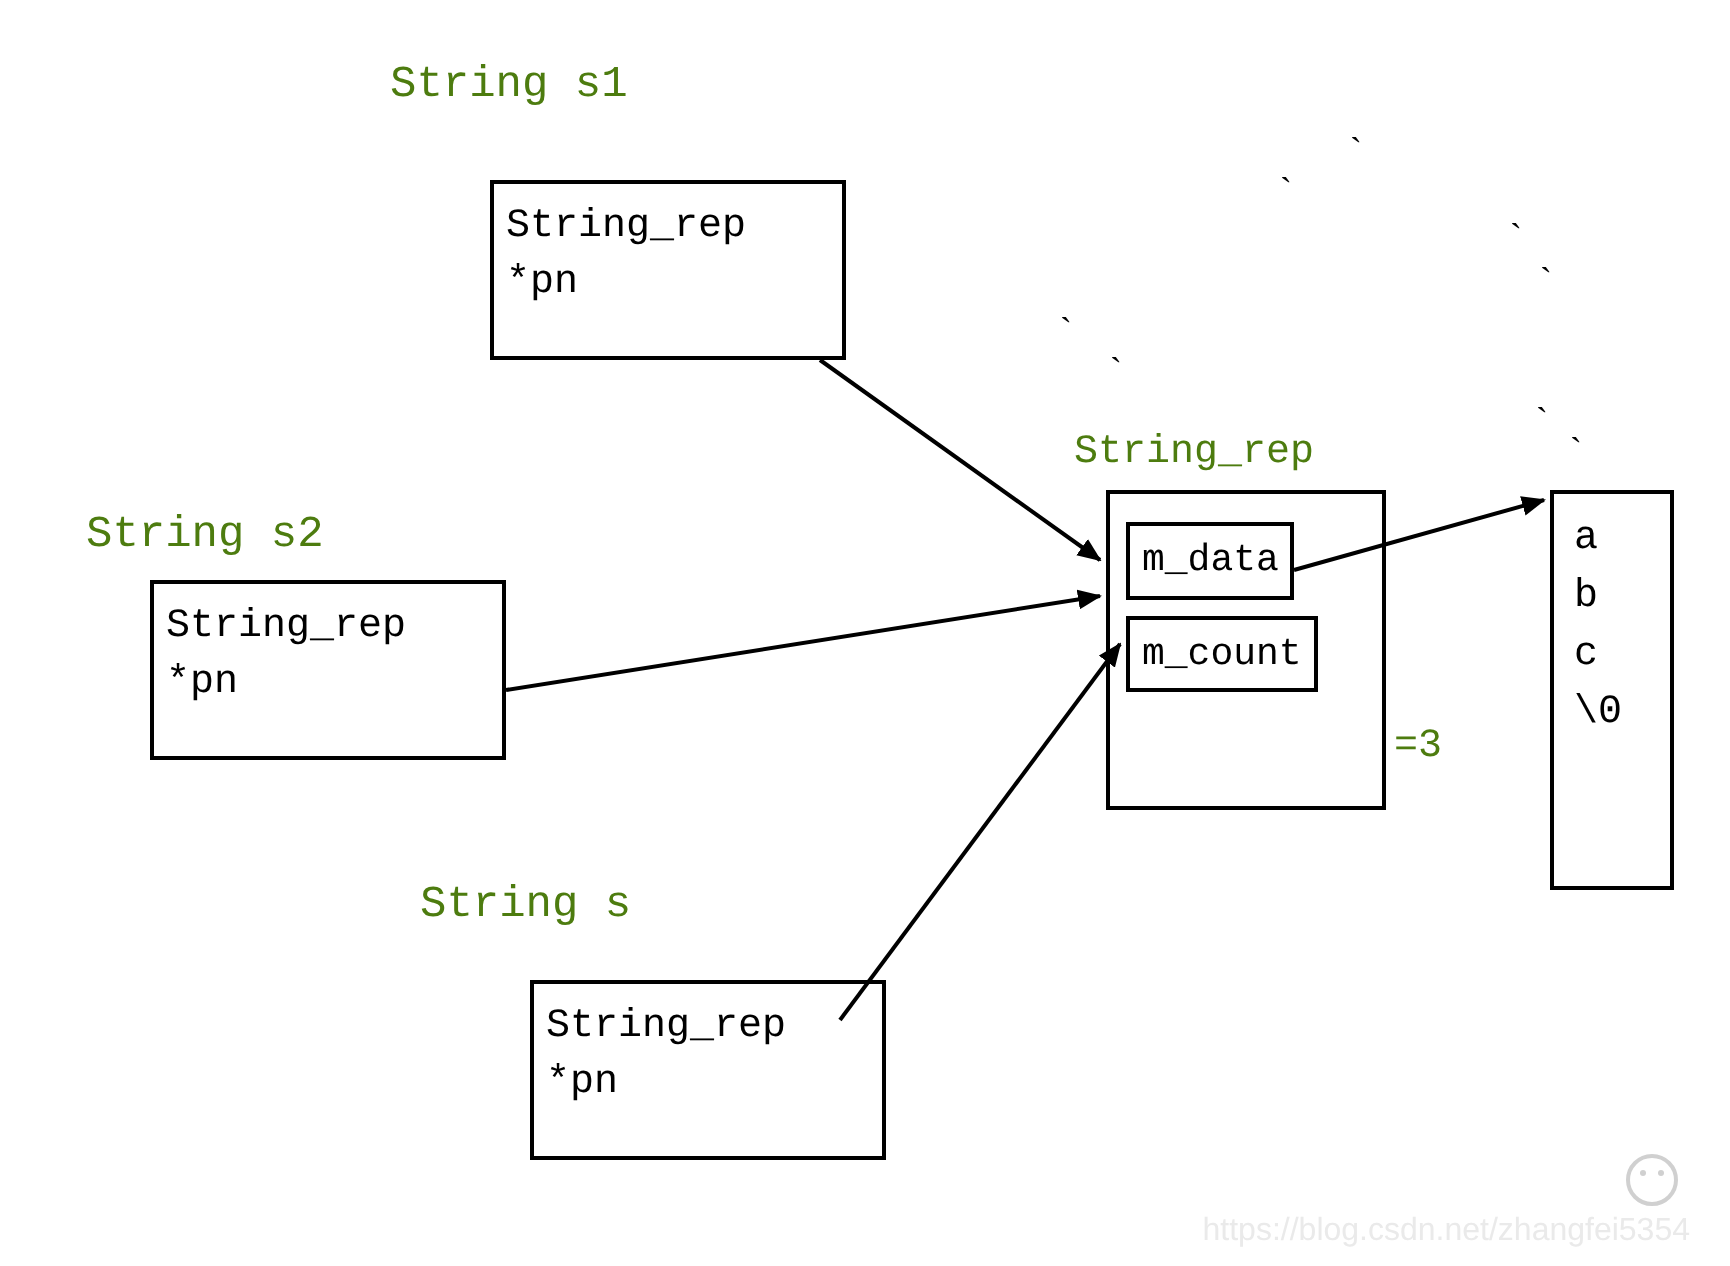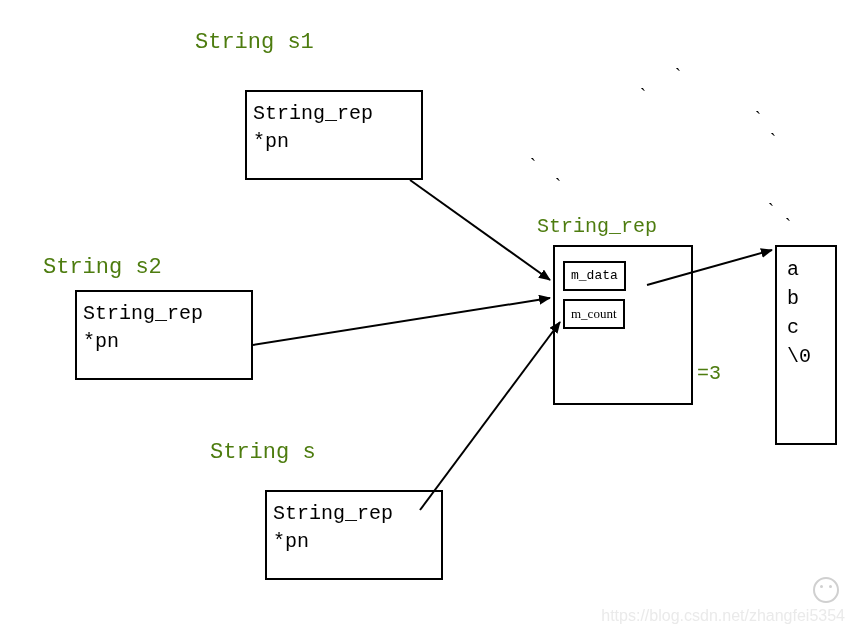--- a/index.html
+++ b/index.html
@@ -26,21 +26,21 @@
     padding: 8px 6px;
     font-size: 20px;
     color: #000;
     line-height: 1.4;
   }
   .inner-box {
     border: 2px solid #000;
     padding: 4px 6px;
     margin: 8px 4px;
     display: block;
-    font-size: 13px;
+    font-size: 19px;
     width: fit-content;
   }
   .data-box {
     position: absolute;
     border: 2px solid #000;
     background: #fff;
     box-sizing: border-box;
     padding: 8px 10px;
     font-size: 20px;
     line-height: 1.45;
@@ -116,21 +116,21 @@
 
 <div class="box" style="left:265px; top:490px; width:178px; height:90px;">
   <div>String_rep</div>
   <div>*pn</div>
 </div>
 
 <div class="label" style="left:537px; top:215px; font-size:20px;">String_rep</div>
 
 <div class="box" style="left:553px; top:245px; width:140px; height:160px; padding:6px 4px;">
   <span class="inner-box">m_data</span>
-  <span class="inner-box" style="margin-top:6px;font-family:Liberation Serif, serif;">m_count</span>
+  <span class="inner-box" style="margin-top:6px;">m_count</span>
 </div>
 <div class="label" style="left:697px; top:362px; font-size:20px;">=3</div>
 
 <div class="data-box" style="left:775px; top:245px; width:62px; height:200px;">
   <div>a</div>
   <div>b</div>
   <div>c</div>
   <div>\0</div>
 </div>
 

